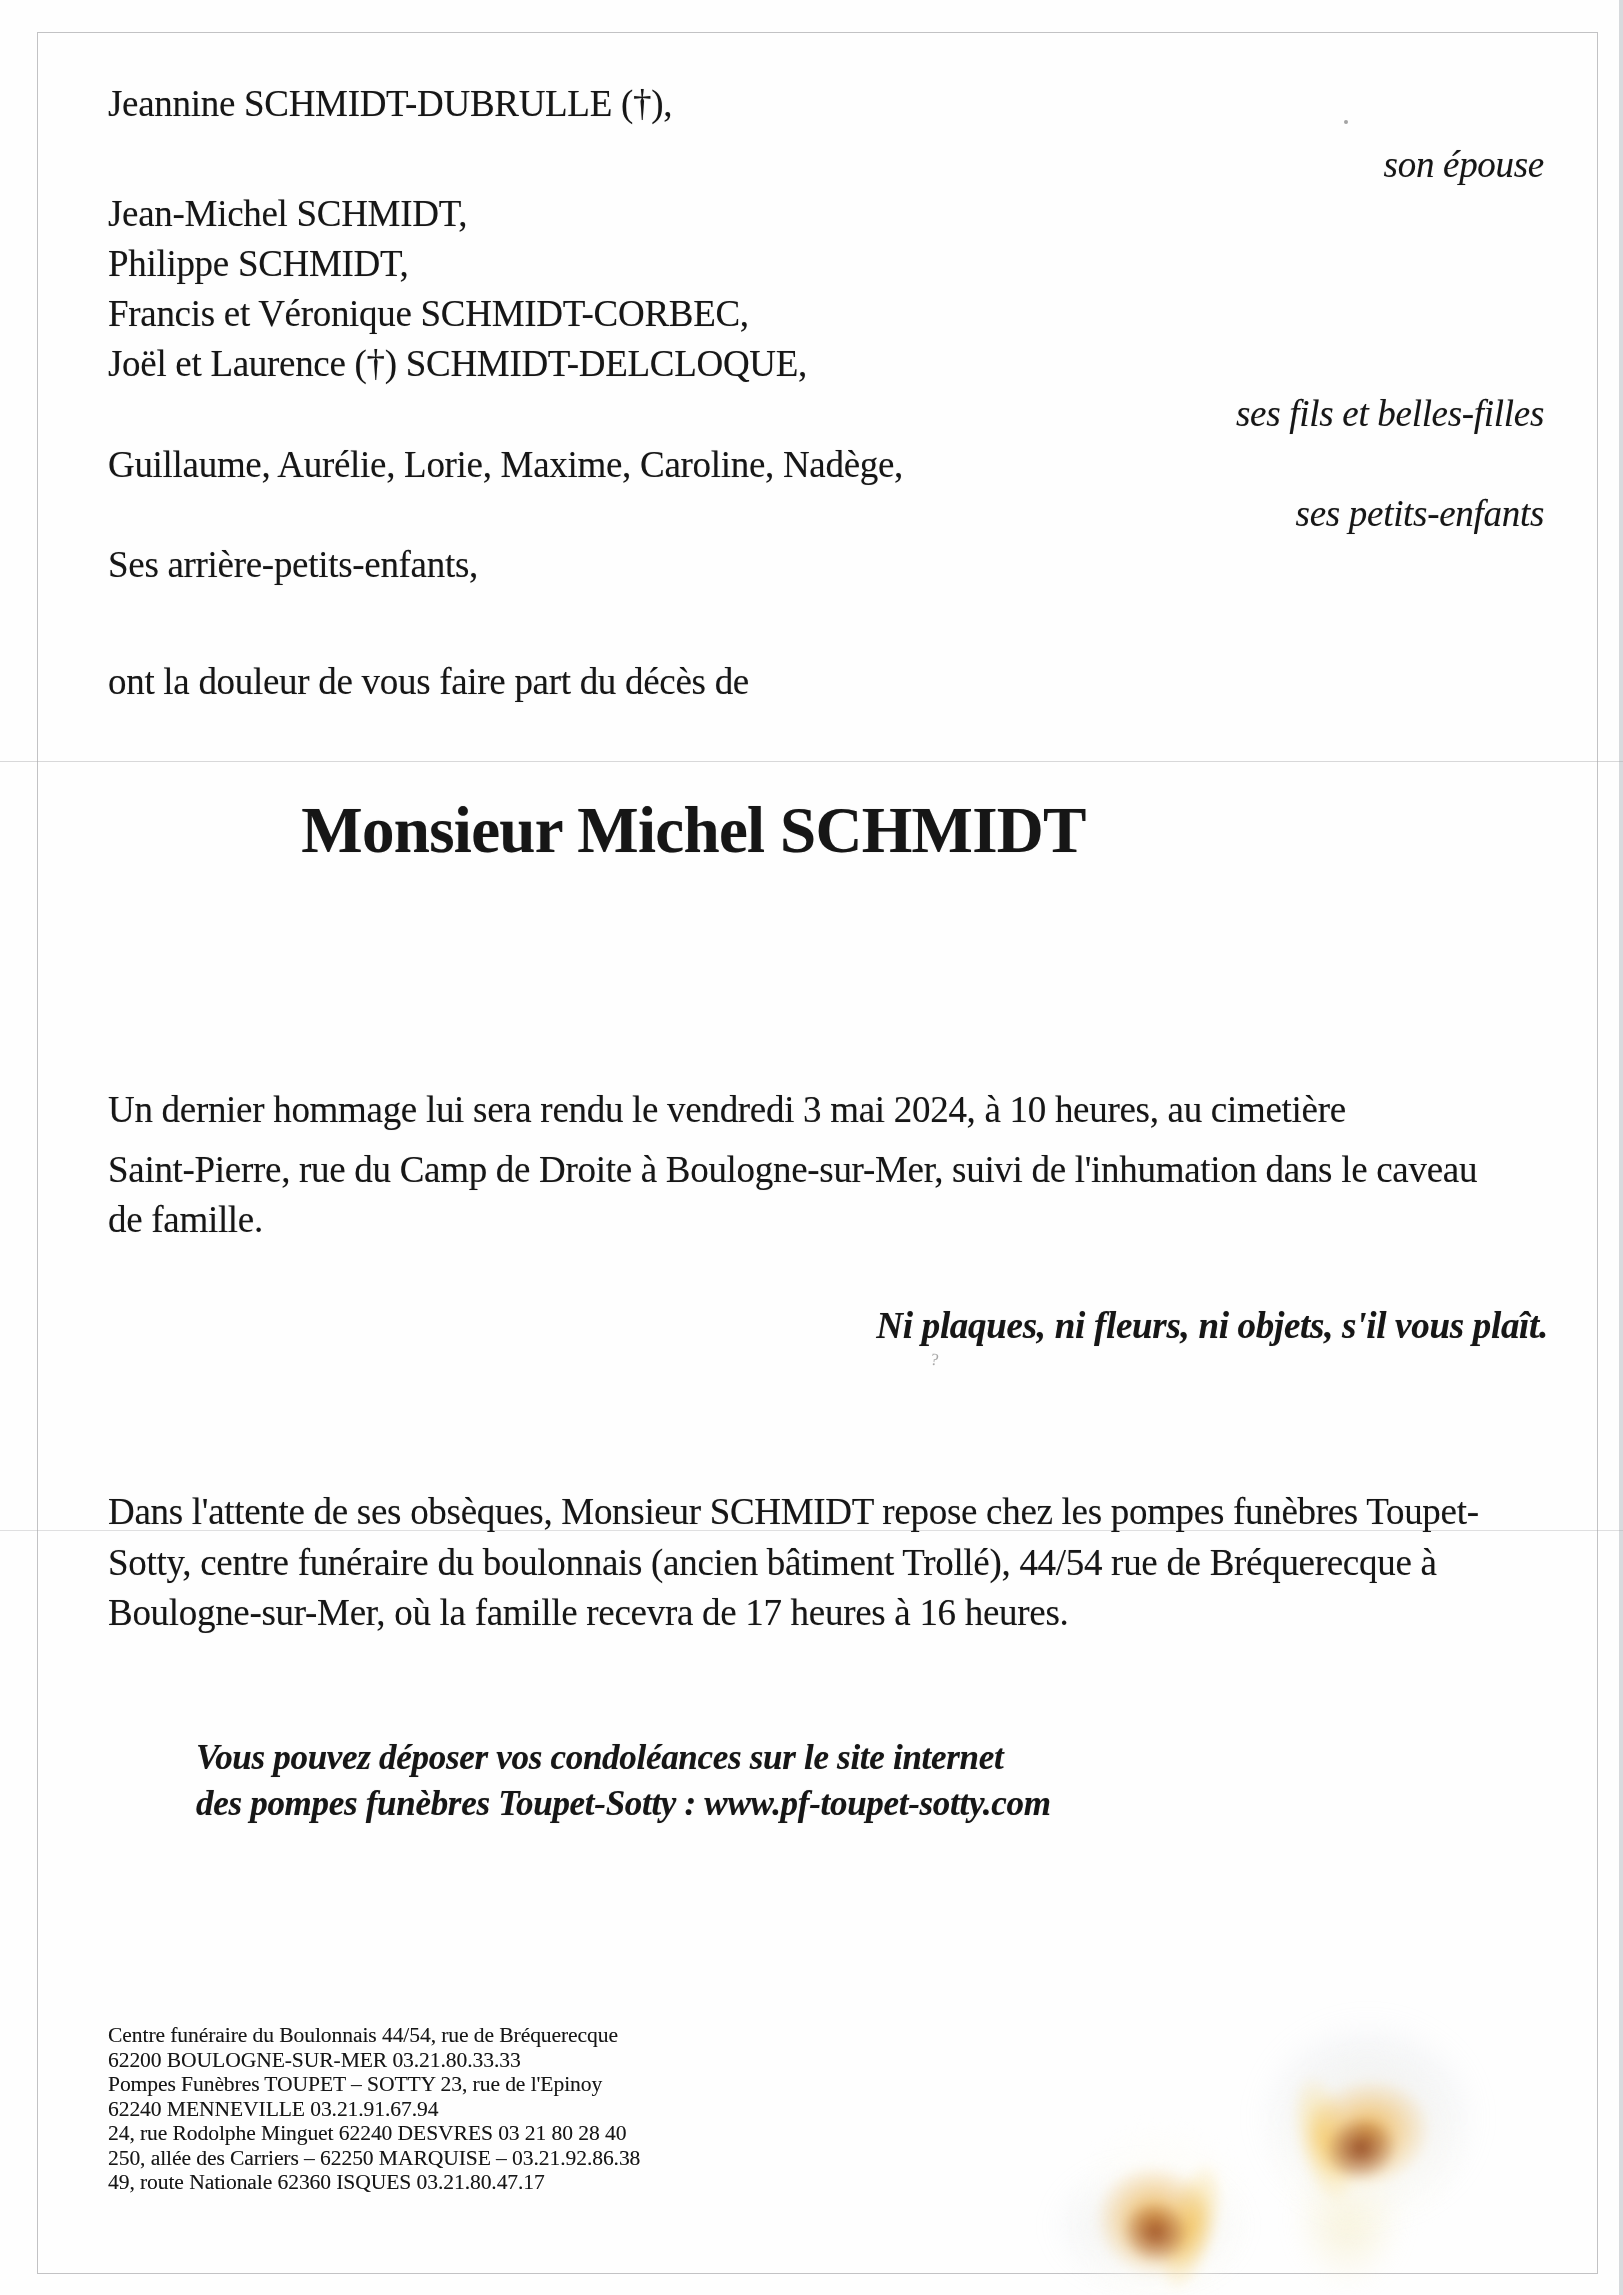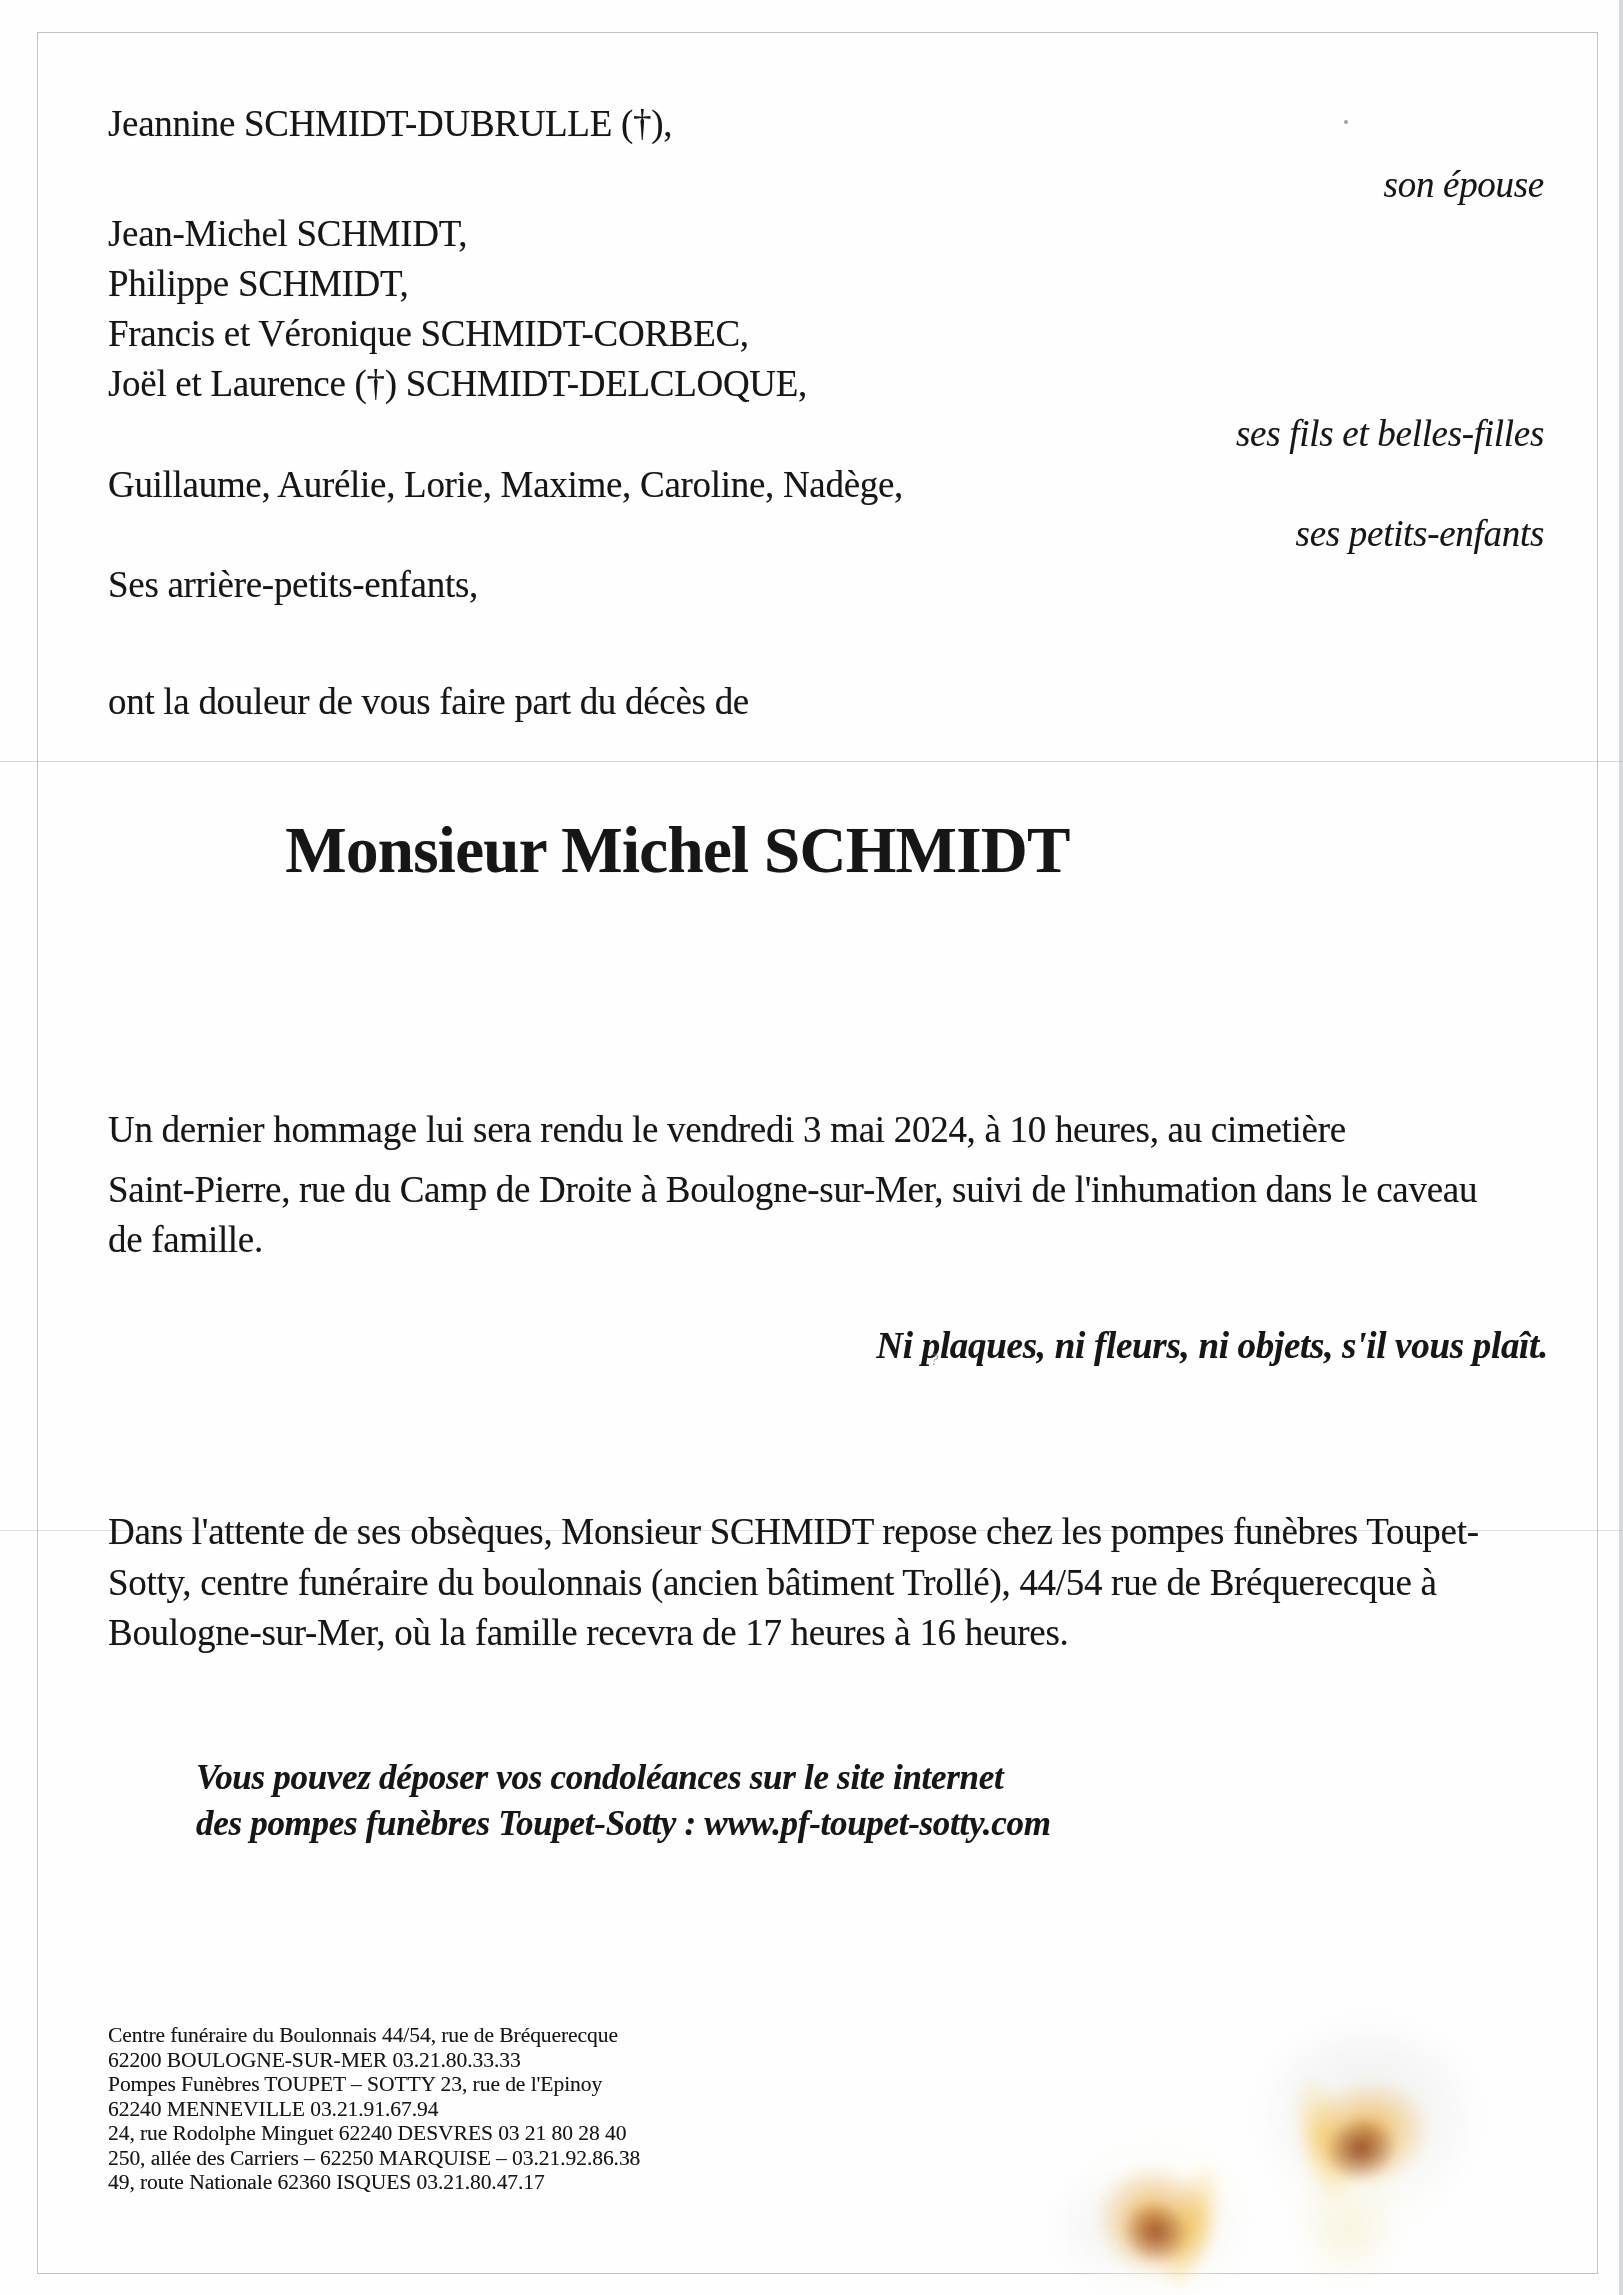--- a/index.html
+++ b/index.html
@@ -4,23 +4,23 @@
 <style>
   html,body{margin:0;padding:0;background:#ffffff;}
   body{width:1623px;height:2295px;position:relative;overflow:hidden;
        font-family:"Liberation Serif", serif;color:#161616;}
   .page{position:absolute;inset:0;background:#fefefe;}
   .frame{position:absolute;left:37px;top:32px;width:1561px;height:2242px;
          border:1.3px solid #c2c2c4;box-sizing:border-box;}
   .scan-edge{position:absolute;top:0;right:0;width:3.9px;height:2295px;background:#c9cdd1;opacity:.75;}
   .scanline{position:absolute;left:0;width:1623px;height:1.3px;background:rgba(170,170,172,.45);}
   .ln{position:absolute;left:108px;white-space:nowrap;font-size:37px;
-      text-shadow:0 0 0.8px rgba(20,20,20,.38);letter-spacing:-0.3px;margin-top:20px;}
+      text-shadow:0 0 0.8px rgba(20,20,20,.38);letter-spacing:-0.3px;}
   .rel{left:auto;right:79px;font-style:italic;}
-  .title{left:0;width:1355px;text-align:center;font-weight:bold;font-size:65px;letter-spacing:-0.7px;}
+  .title{left:16px;width:1355px;text-align:center;font-weight:bold;font-size:65px;letter-spacing:-0.7px;}
   .bi{font-weight:bold;font-style:italic;text-align:center;}
   .noflowers{left:auto;right:75px;}
   .condol{left:196px;width:1296px;text-align:left;font-size:35px;}
   .footer{position:absolute;left:108px;top:2023px;font-size:21.6px;line-height:24.5px;
           text-shadow:0 0 0.5px rgba(20,20,20,.35);letter-spacing:-0.1px;}
   .footer div{white-space:nowrap;}
   .speck{position:absolute;border-radius:50%;background:rgba(90,90,90,.55);}
   .stray{position:absolute;left:931px;top:1350px;font-size:17px;color:#8a8a8a;opacity:.75;
          transform:rotate(8deg);}
   

